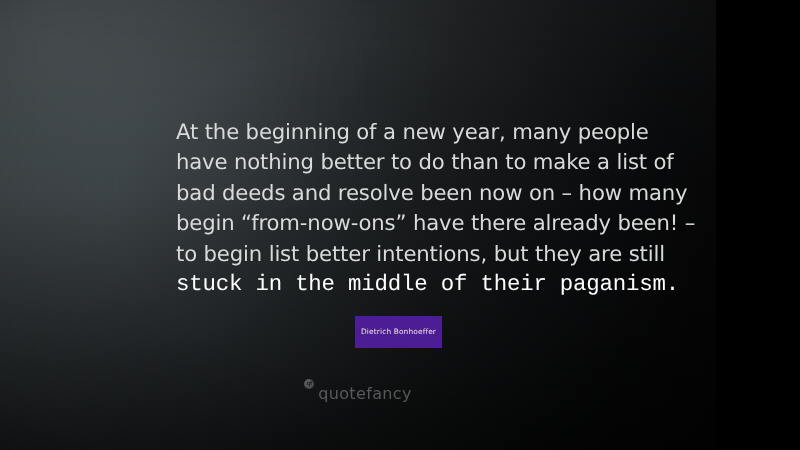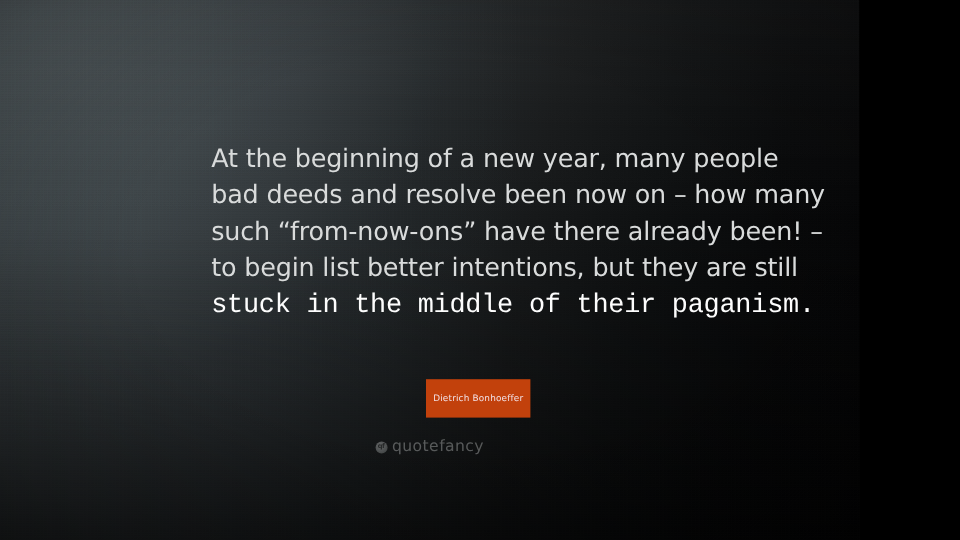--- a/index.html
+++ b/index.html
@@ -109,21 +109,21 @@
 
   .author-badge {
     position: absolute;
     left: 355px;
     top: 316px;
     height: 15px;
     padding: 16px 6px;
     display: flex;
     align-items: center;
     justify-content: center;
-    background-color: #c2410c;
+    background-color: #4c1d95;
     color: #f2e2e8;
     font-size: 7.4px;
     letter-spacing: 0.15px;
     white-space: nowrap;
     line-height: 1;
   }
 
   .watermark {
     position: absolute;
     left: 0;
@@ -149,42 +149,44 @@
   .wm-logo span {
     color: #3b3d3d;
     font-size: 5.5px;
     font-weight: 700;
     line-height: 1;
     letter-spacing: -0.4px;
   }
 
   .wm-text {
     color: #b9bcbc;
-    font-size: 13px;
+    font-size: 16px;
     letter-spacing: 0.35px;
     line-height: 1;
+    margin-top: 20px;
   }
 </style>
 </head>
 <body>
 
 <div id="poster">
 
   <div class="bg-base"></div>
   <div class="bg-glow"></div>
   <div class="bg-vert"></div>
   <div class="bg-vignette"></div>
   <div class="bg-noise"></div>
 
   <div class="content">
 
     <blockquote class="quote-block">
       <span class="quote-line">At the beginning of a new year, many people</span>
+      <span class="quote-line">have nothing better to do than to make a list of</span>
       <span class="quote-line">bad deeds and resolve been now on – how many</span>
-      <span class="quote-line">such “from-now-ons” have there already been! –</span>
+      <span class="quote-line">begin “from-now-ons” have there already been! –</span>
       <span class="quote-line">to begin list better intentions, but they are still</span>
       <span class="quote-line emphasis">stuck in the middle of their paganism.</span>
     </blockquote>
 
     <div class="author-badge">
       <span>Dietrich Bonhoeffer</span>
     </div>
 
     <div class="watermark">
       <span class="wm-logo">

